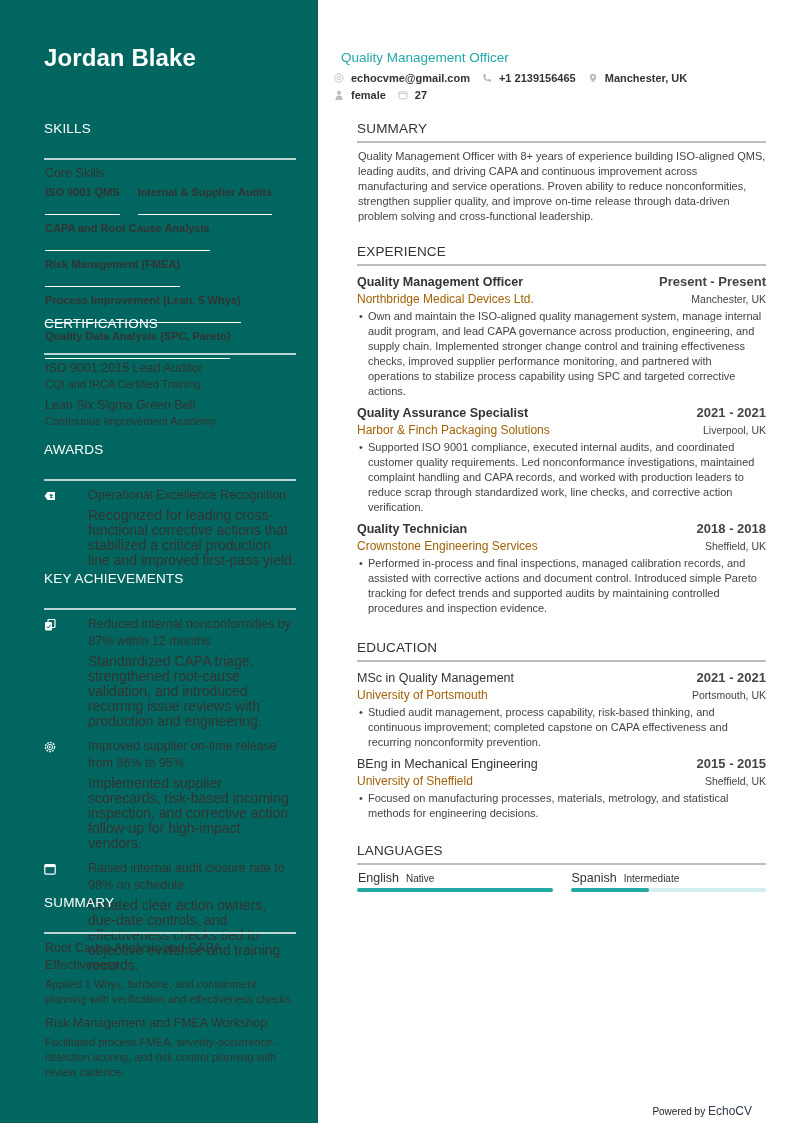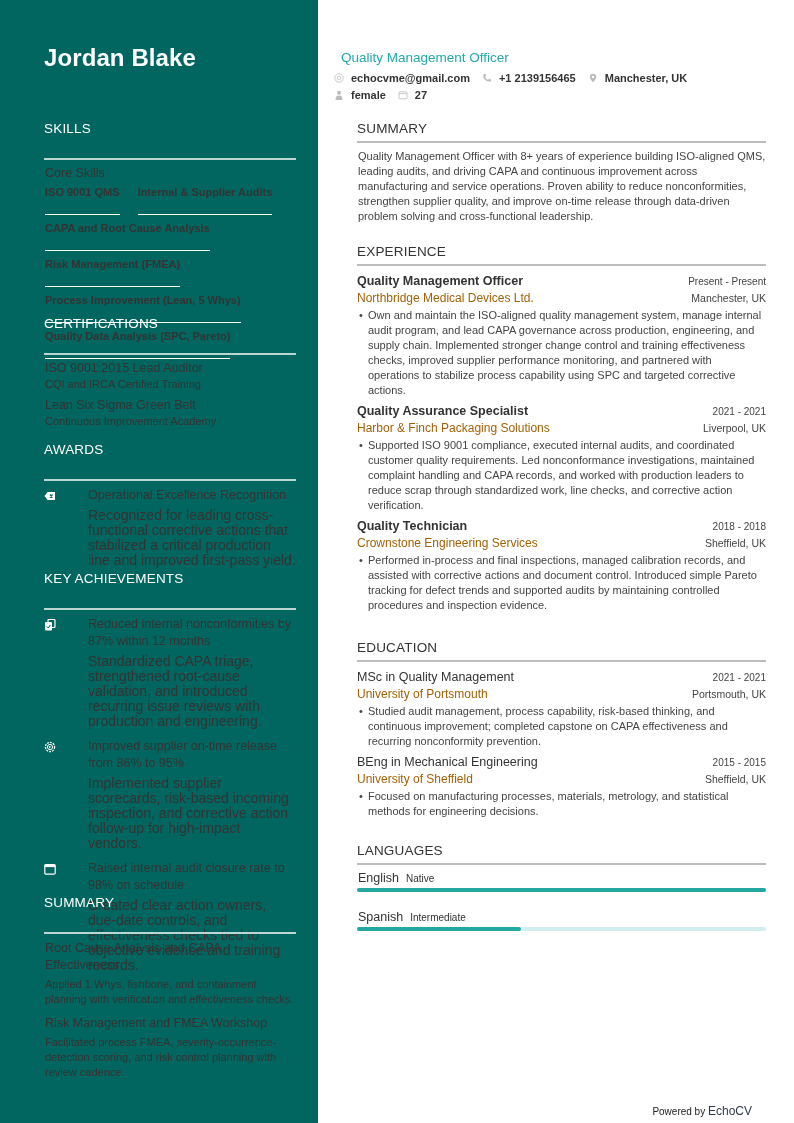--- a/index.html
+++ b/index.html
@@ -24,27 +24,27 @@
   .job-title { position: absolute; left: 341px; top: 50px; color: #24a8a8; font-size: 13.5px; }
   .contact { position: absolute; left: 334px; font-size: 11px; font-weight: bold; color: #333; display: flex; align-items: flex-start; }
   .contact .ic { width: 10px; height: 10px; margin-right: 7px; display: inline-block; }
   .contact .ci { display: inline-flex; align-items: center; margin-right: 12px; }
   .m-section { position: absolute; left: 357px; width: 409px; }
   .m-h { font-size: 13.5px; color: #333; padding-bottom: 5px; border-bottom: 2px solid #bdbdbd; margin-bottom: 6px; letter-spacing: 0.2px; }
   .p { font-size: 11px; line-height: 15px; color: #444; padding-left: 1px; }
   .entry-top { display: flex; justify-content: space-between; align-items: baseline; }
   .entry-title { font-size: 12.5px; font-weight: bold; color: #333; }
   .entry-title.norm { font-weight: normal; }
-  .entry-date { font-size: 10px; color: #444; }
+  .entry-date { font-size: 13px; color: #444; font-weight: bold; }
   .entry-sub { display: flex; justify-content: space-between; align-items: baseline; margin-top: 3px; }
   .entry-org { font-size: 12px; color: #a16207; }
   .entry-loc { font-size: 10.5px; color: #444; }
   .bullet { display: flex; font-size: 11px; line-height: 15px; color: #444; margin-top: 3px; }
   .bullet .dot { width: 11px; flex: 0 0 11px; padding-left: 2px; }
-  .lang-row { display: flex; gap: 18px; flex-direction: column; }
+  .lang-row { display: flex; gap: 18px; }
   .lang { flex: 1; }
   .lang-top { display: flex; align-items: baseline; gap: 7px; padding-left: 1px; }
   .lang-name { font-size: 12.5px; color: #333; }
   .lang-level { font-size: 10px; color: #333; }
   .bar { height: 4px; background: #d3eeee; border-radius: 2px; margin-top: 3px; position: relative; }
   .bar-fill { position: absolute; left: 0; top: 0; bottom: 0; background: #22a7a2; border-radius: 2px; }
   .footer { position: absolute; right: 42px; top: 1104px; font-size: 10px; color: #222; }
   .footer .brand { font-size: 12px; color: #2f3a4a; }
 </style>
 </head>

